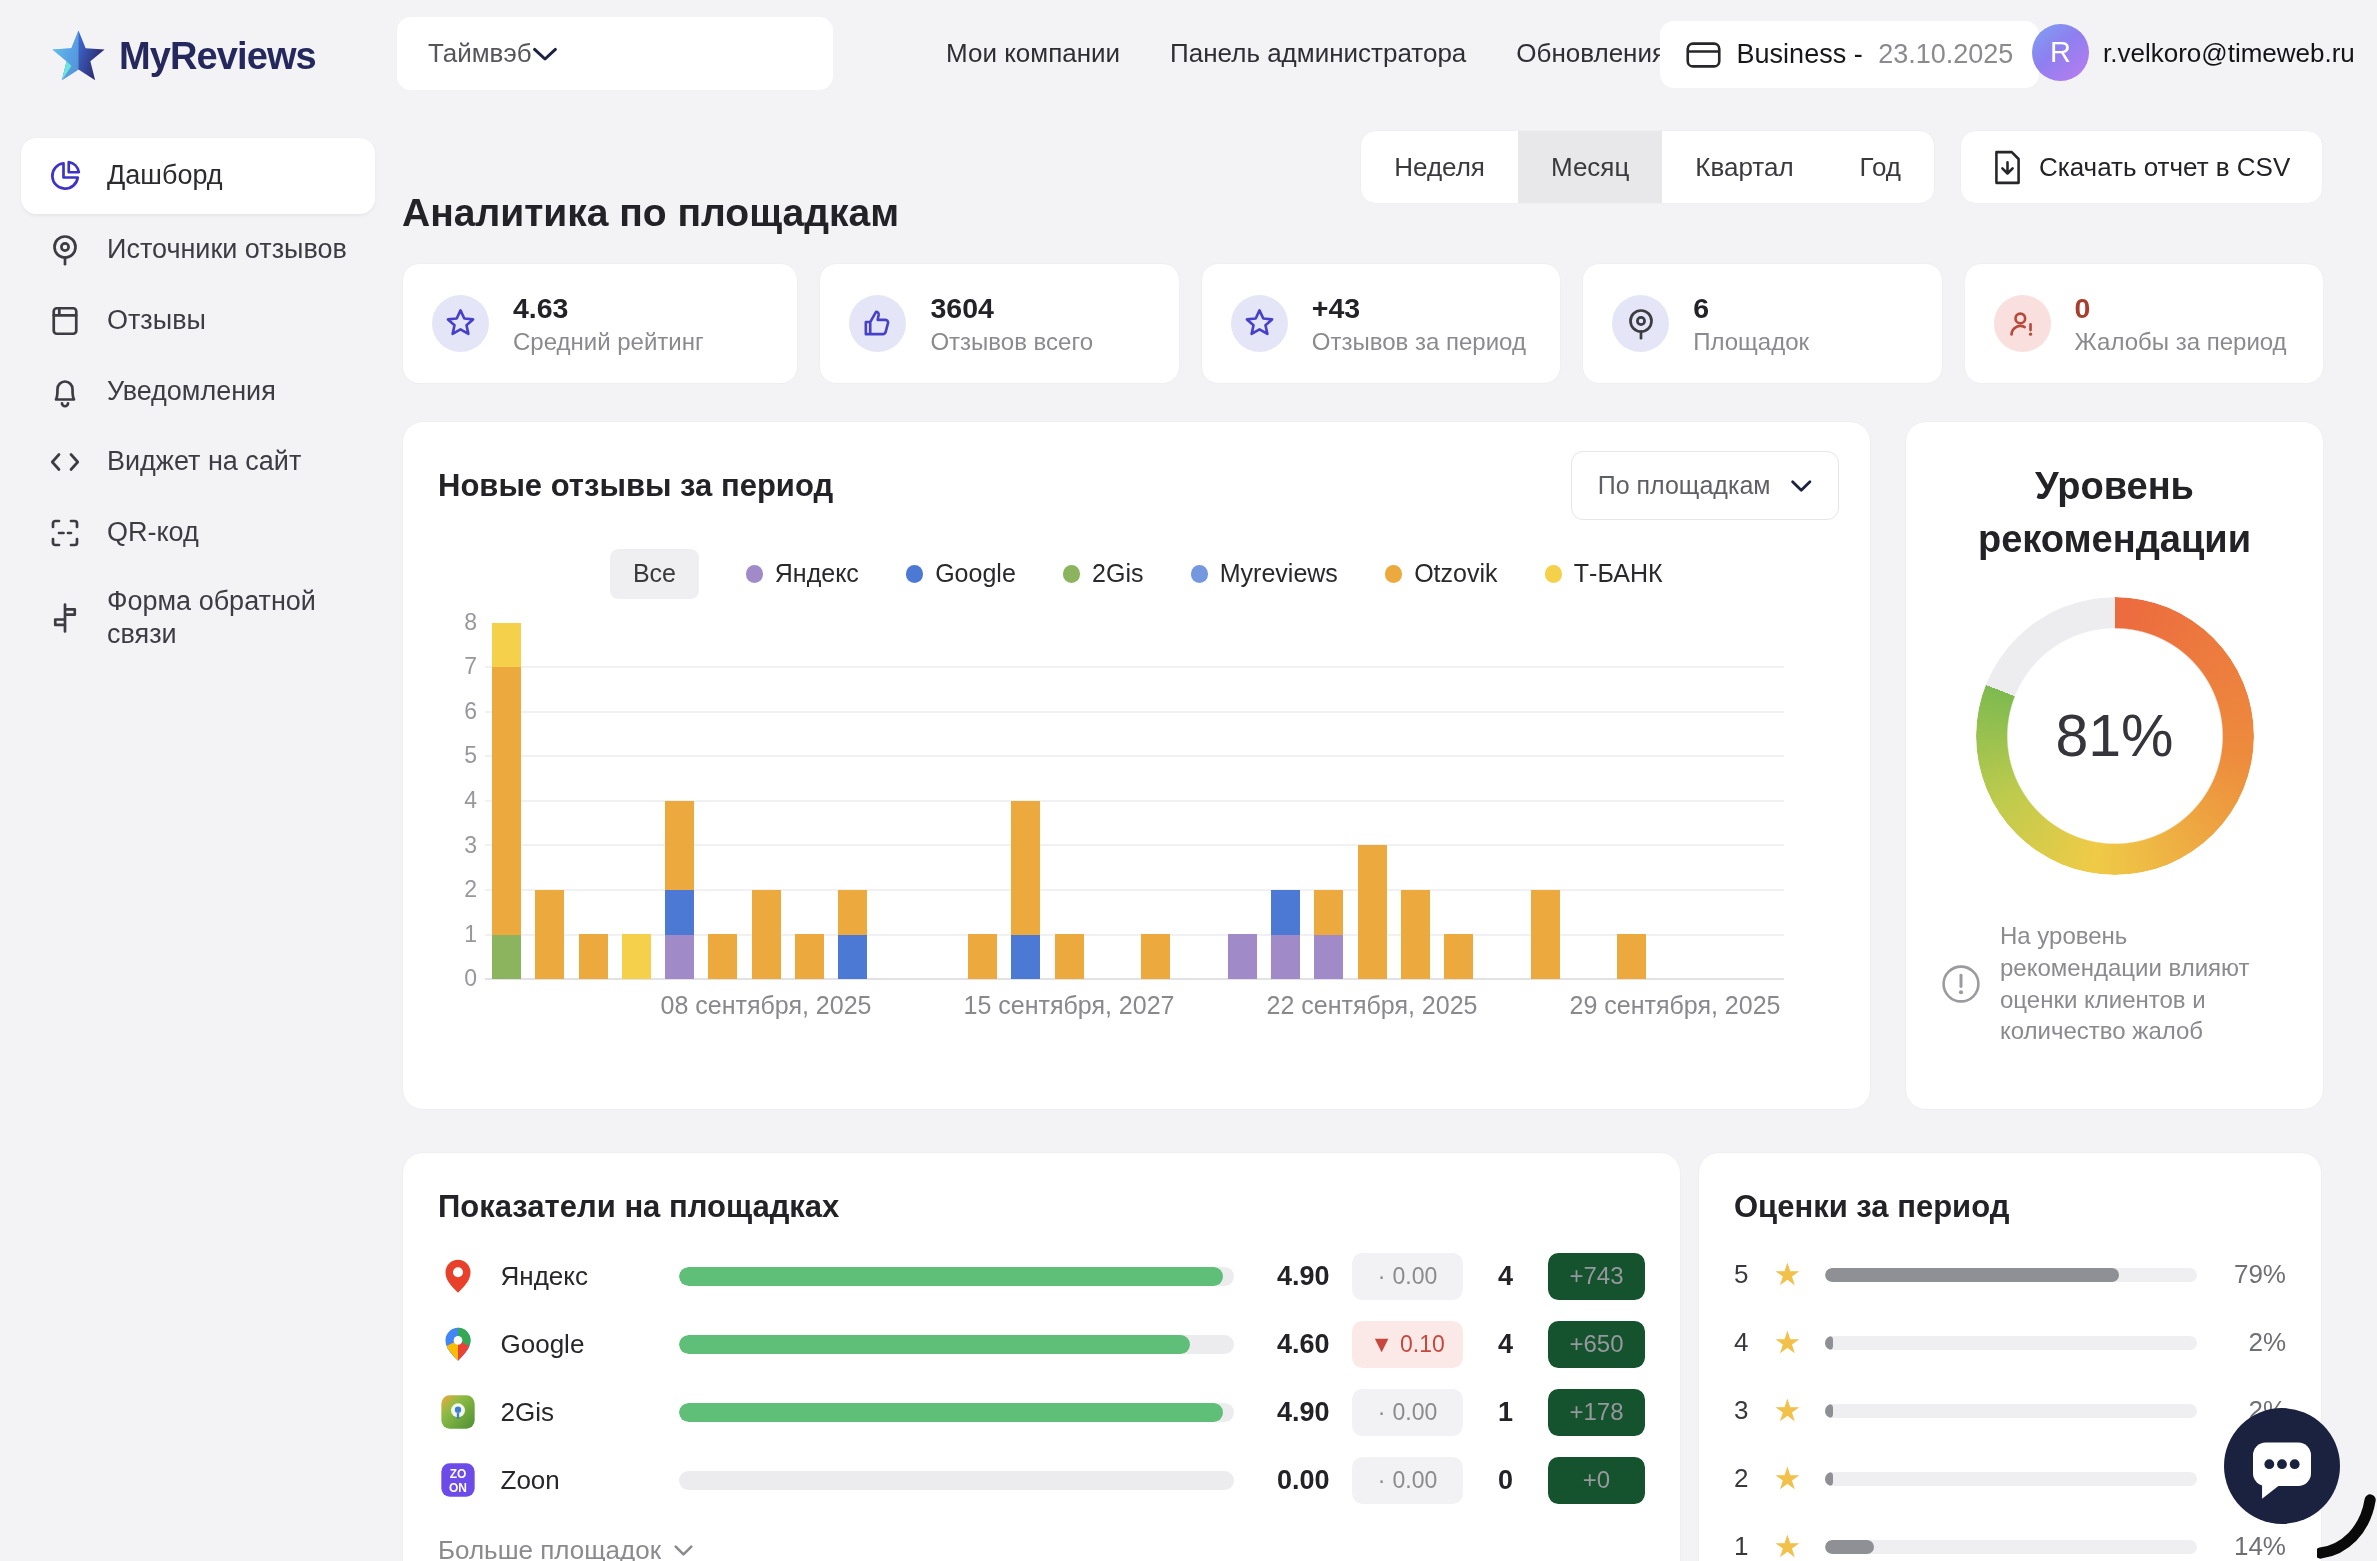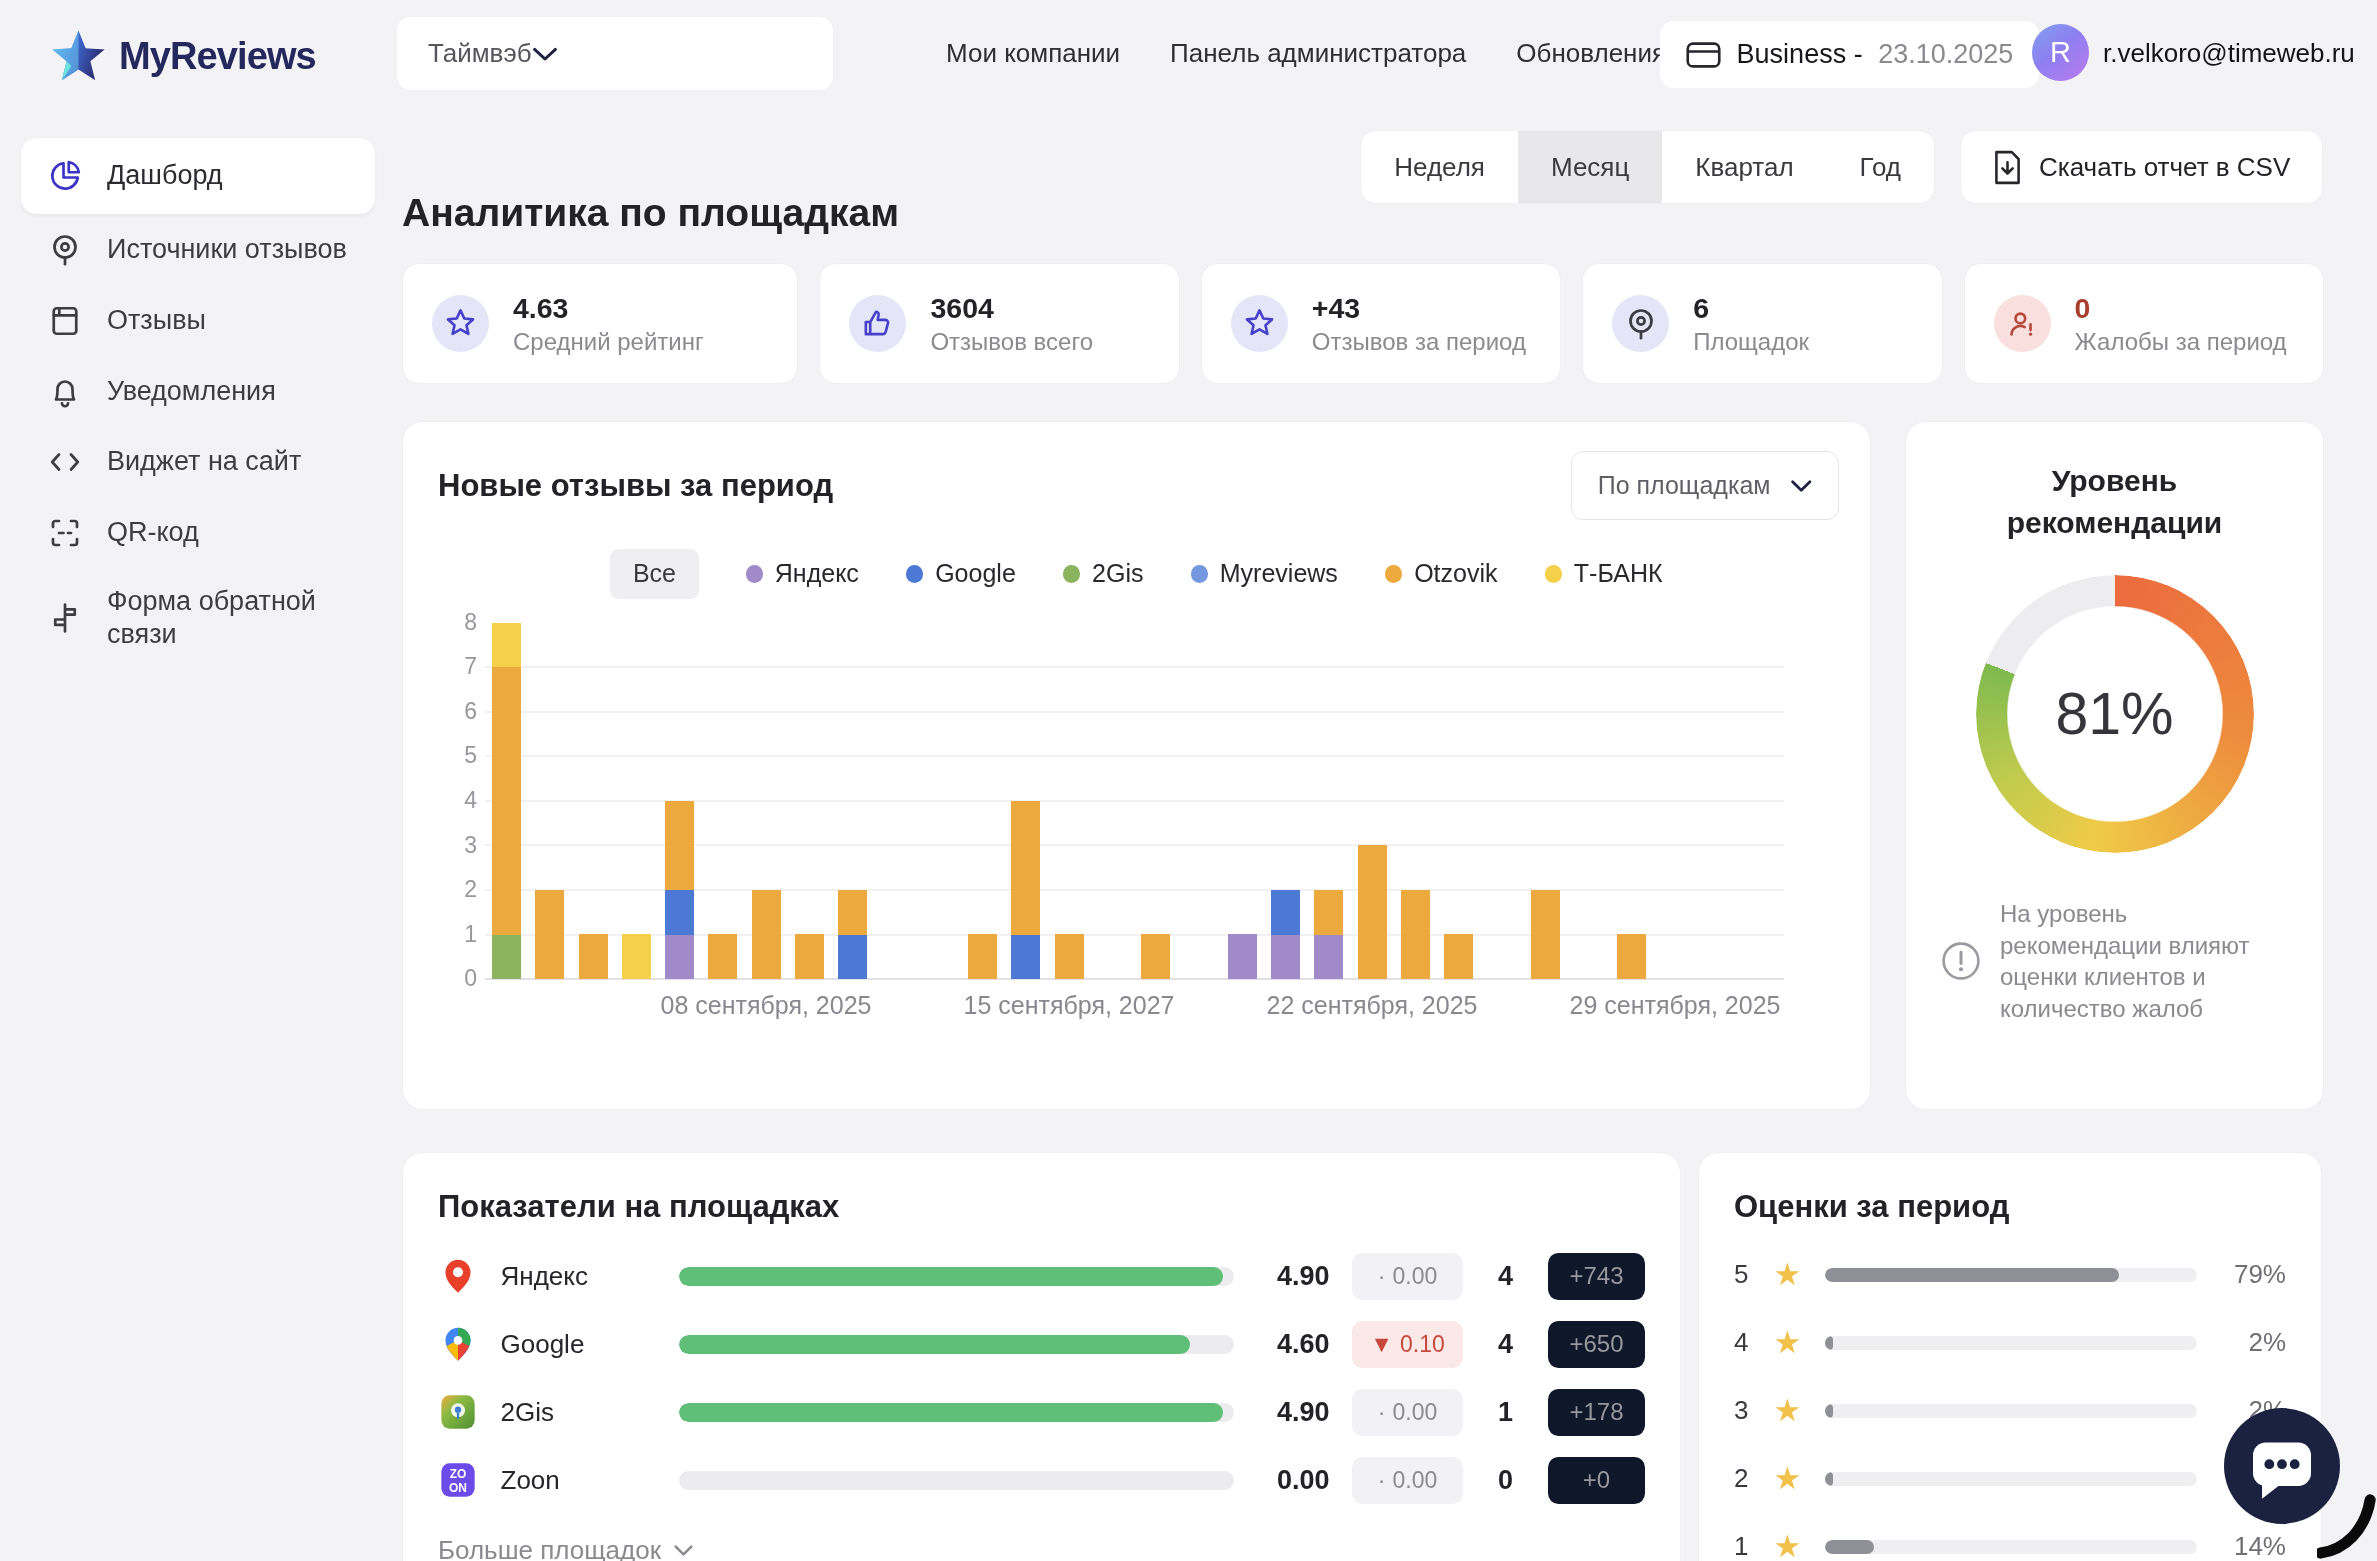--- a/index.html
+++ b/index.html
@@ -96,21 +96,21 @@
   .gridline { position:absolute; left:0; right:0; height:1.7px; background:#F1F1F3; }
   .gridline.base { background:#E2E2E6; }
   .bar-seg { position:absolute; }
   .xtick { position:absolute; bottom:0; transform:translateX(-50%); font-size:25px; color:#88888E; white-space:nowrap; }
 
   
   .reco-card {
     position:absolute; left:1905px; top:421px; width:419px; height:689px;
     background:#fff; border-radius:21px; border:0.9px solid #EFEFF2; text-align:center;
   }
-  .reco-title { font-size:30px; font-weight:600; color:#232327; margin-top:38px; line-height:1.4; }
+  .reco-title { font-size:38px; font-weight:600; color:#232327; margin-top:38px; line-height:1.4; }
   .donut-wrap { position:relative; width:278px; height:278px; margin:31px auto 0; }
   .donut { width:100%; height:100%; border-radius:50%;
     -webkit-mask:radial-gradient(closest-side, transparent 77%, #000 78%);
     mask:radial-gradient(closest-side, transparent 77%, #000 78%); }
   .donut-center { position:absolute; inset:0; display:flex; align-items:center; justify-content:center;
     font-size:59px; color:#35353B; }
   .reco-note { display:flex; align-items:center; gap:19px; margin:45px 31px 0 35px; text-align:left; }
   .reco-note .txt { font-size:24px; color:#8A8A8F; line-height:1.32; }
 
   
@@ -123,21 +123,21 @@
   .p-row { display:flex; align-items:center; height:68px; gap:22.5px; }
   .p-ic { width:40px; flex:0 0 40px; height:40px; }
   .p-name { flex:0 0 156px; font-size:26px; color:#26262B; }
   .p-track { flex:1; height:19px; border-radius:9.5px; background:#ECECEE; overflow:hidden; }
   .p-fill { height:100%; border-radius:9.5px; background:#5FBE77; }
   .p-val { flex:0 0 73px; text-align:right; font-size:27px; font-weight:700; color:#222227; }
   .chg-badge { flex:0 0 111px; height:47px; border-radius:10.4px; display:flex; align-items:center; justify-content:center; gap:7px; font-size:23px; }
   .chg-badge.flat { background:#F2F2F4; color:#8A8A8F; }
   .chg-badge.down { background:#FBE9E8; color:#C8473C; }
   .p-count { flex:0 0 40px; text-align:center; font-size:27px; font-weight:700; color:#222227; }
-  .plus-badge { flex:0 0 97px; height:47px; border-radius:10.4px; background:#0f172a; color:#97979D;
+  .plus-badge { flex:0 0 97px; height:47px; border-radius:10.4px; background:#14532d; color:#97979D;
     display:flex; align-items:center; justify-content:center; font-size:24px; }
   .more-link { margin-top:21px; font-size:26px; color:#8A8A8F; display:flex; align-items:center; gap:12px; cursor:pointer; }
 
   .r-rows { margin-top:15.6px; }
   .r-row { display:flex; align-items:center; height:68px; gap:15.6px; }
   .r-num { flex:0 0 24px; font-size:26px; color:#3A3A3E; }
   .r-star { flex:0 0 36px; font-size:31px; color:#F2C14B; line-height:1; }
   .r-track { flex:1; height:14px; border-radius:7px; background:#EFEFF1; overflow:hidden; }
   .r-fill { height:100%; border-radius:7px; background:#8F8F96; }
   .r-pct { flex:0 0 73px; text-align:right; font-size:26px; color:#6F6F76; }

